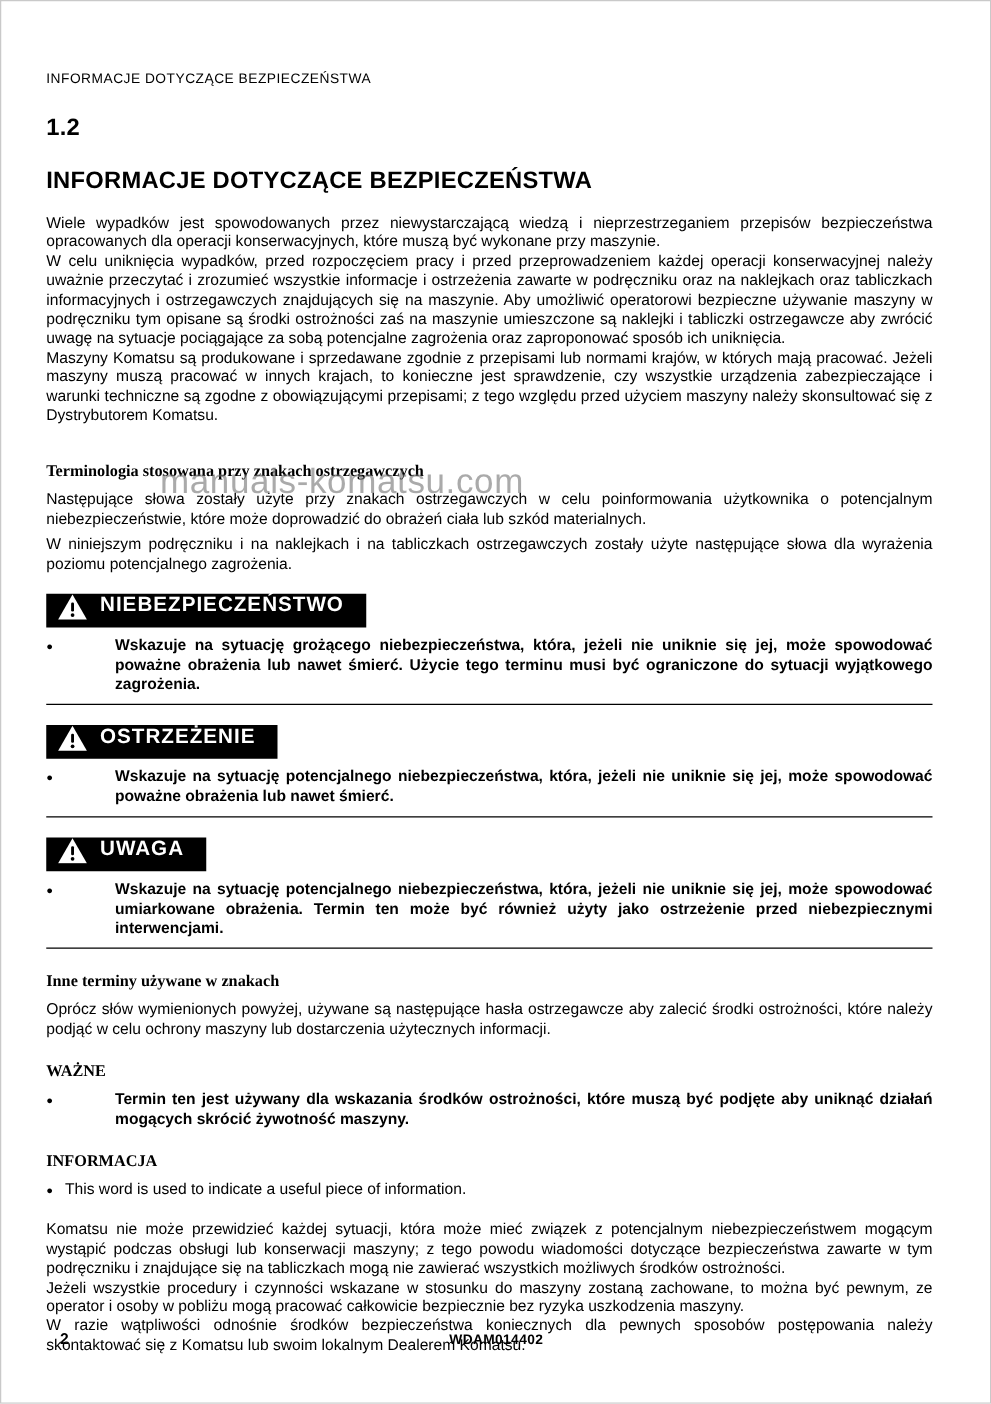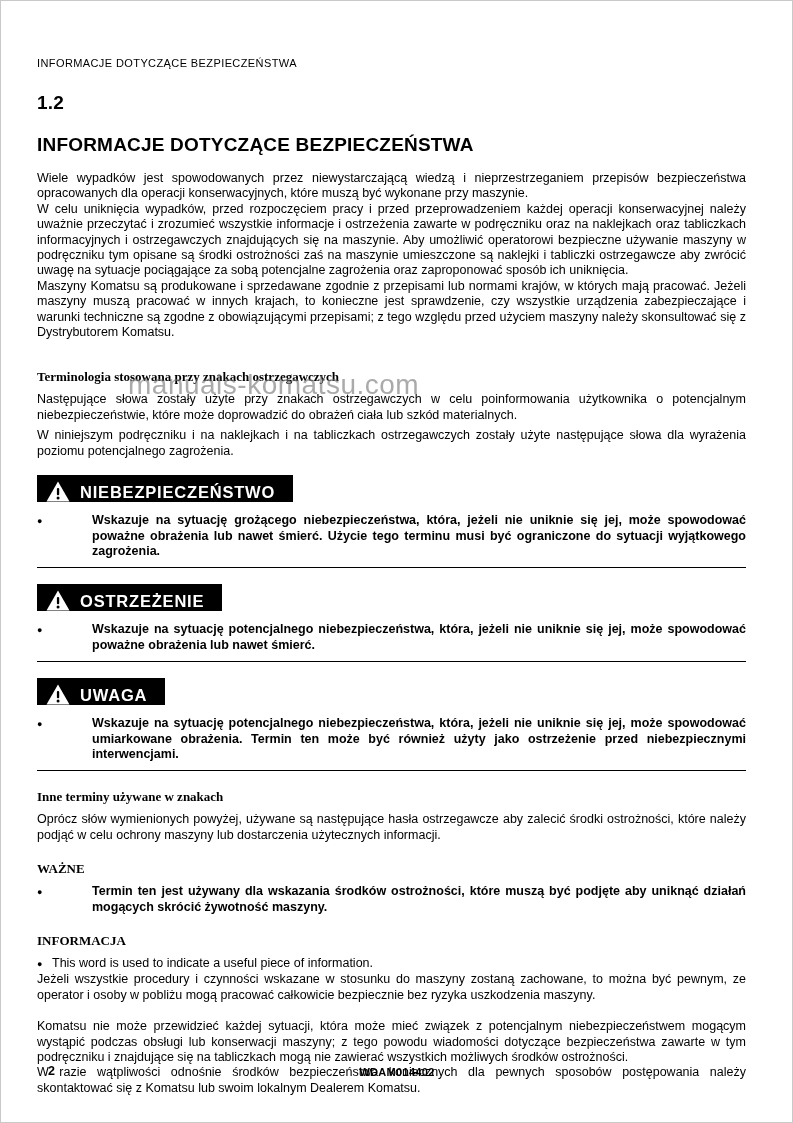--- a/index.html
+++ b/index.html
@@ -54,21 +54,21 @@
     font-size: 13px;
     font-weight: bold;
     font-family: Liberation Serif, serif;
   }
   .subhead.caps { margin-top: 18px; }
 
   .warning-section { margin-top: 16px; }
 
   .warn-banner {
     display: inline-flex;
-    align-items: flex-end;
+    align-items: flex-start;
     gap: 10px;
     background: #000;
     color: #fff;
     height: 27px;
     padding: 0 18px 0 9px;
   }
   .warn-icon { display: inline-flex; }
   .warn-label {
     font-size: 16.5px;
     font-weight: bold;
@@ -226,22 +226,22 @@
       <span class="dot">●</span>
       <p class="btext">Termin ten jest używany dla wskazania środków ostrożności, które muszą być podjęte aby uniknąć działań mogących skrócić żywotność maszyny.</p>
     </div>
 
     <h2 class="subhead caps">INFORMACJA</h2>
     <div class="bullet" style="margin-top:0;">
       <span class="dot">●</span>
       <p class="btext">This word is used to indicate a useful piece of information.</p>
     </div>
 
+    <p class="para closing">Komatsu nie może przewidzieć każdej sytuacji, która może mieć związek z potencjalnym niebezpieczeństwem mogącym wystąpić podczas obsługi lub konserwacji maszyny; z tego powodu wiadomości dotyczące bezpieczeństwa zawarte w tym podręczniku i znajdujące się na tabliczkach mogą nie zawierać wszystkich możliwych środków ostrożności.</p>
     <p class="para">Jeżeli wszystkie procedury i czynności wskazane w stosunku do maszyny zostaną zachowane, to można być pewnym, ze operator i osoby w pobliżu mogą pracować całkowicie bezpiecznie bez ryzyka uszkodzenia maszyny.</p>
-    <p class="para closing">Komatsu nie może przewidzieć każdej sytuacji, która może mieć związek z potencjalnym niebezpieczeństwem mogącym wystąpić podczas obsługi lub konserwacji maszyny; z tego powodu wiadomości dotyczące bezpieczeństwa zawarte w tym podręczniku i znajdujące się na tabliczkach mogą nie zawierać wszystkich możliwych środków ostrożności.</p>
     <p class="para">W razie wątpliwości odnośnie środków bezpieczeństwa koniecznych dla pewnych sposobów postępowania należy skontaktować się z Komatsu lub swoim lokalnym Dealerem Komatsu.</p>
 
   </div>
 
   <div class="footer">
     <span class="page-num">2</span>
     <span class="doc-code">WDAM014402</span>
   </div>
 
 </div>

